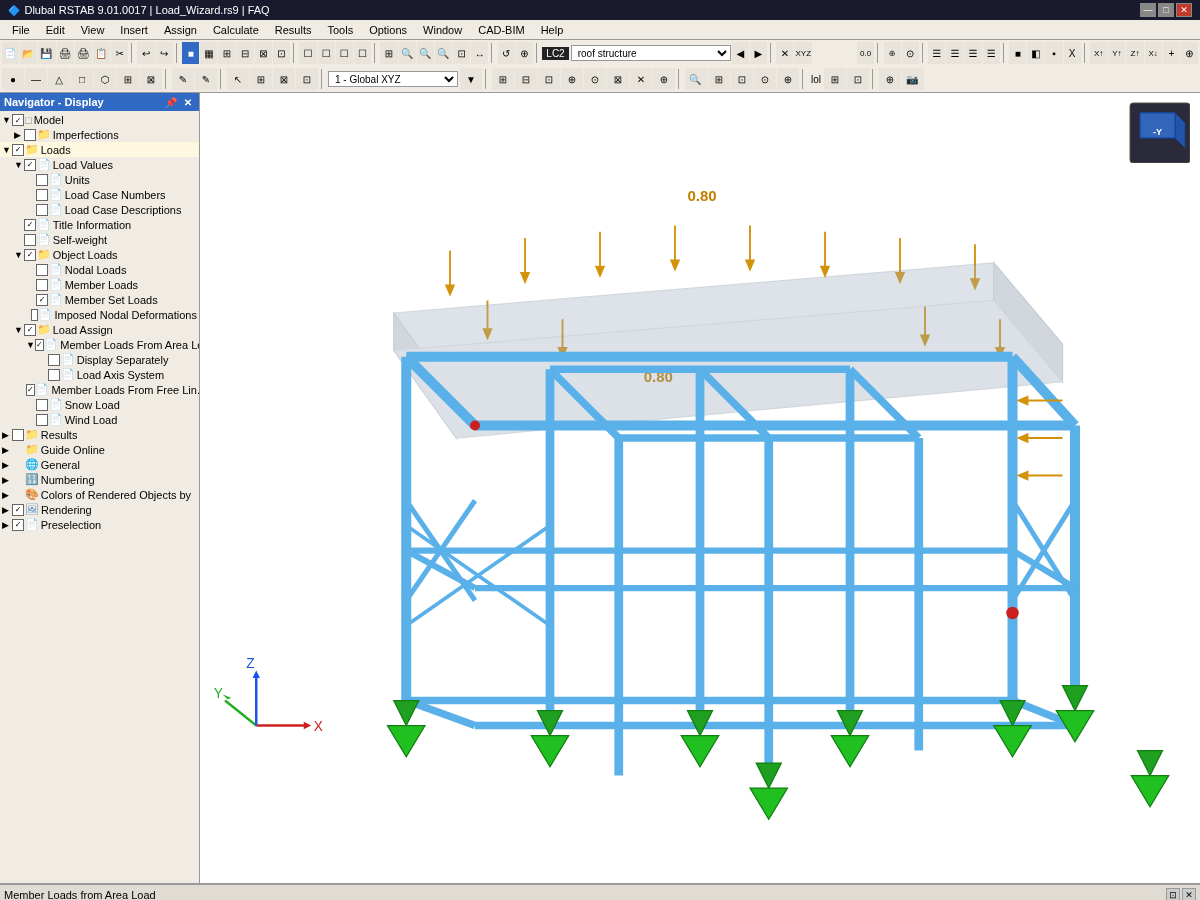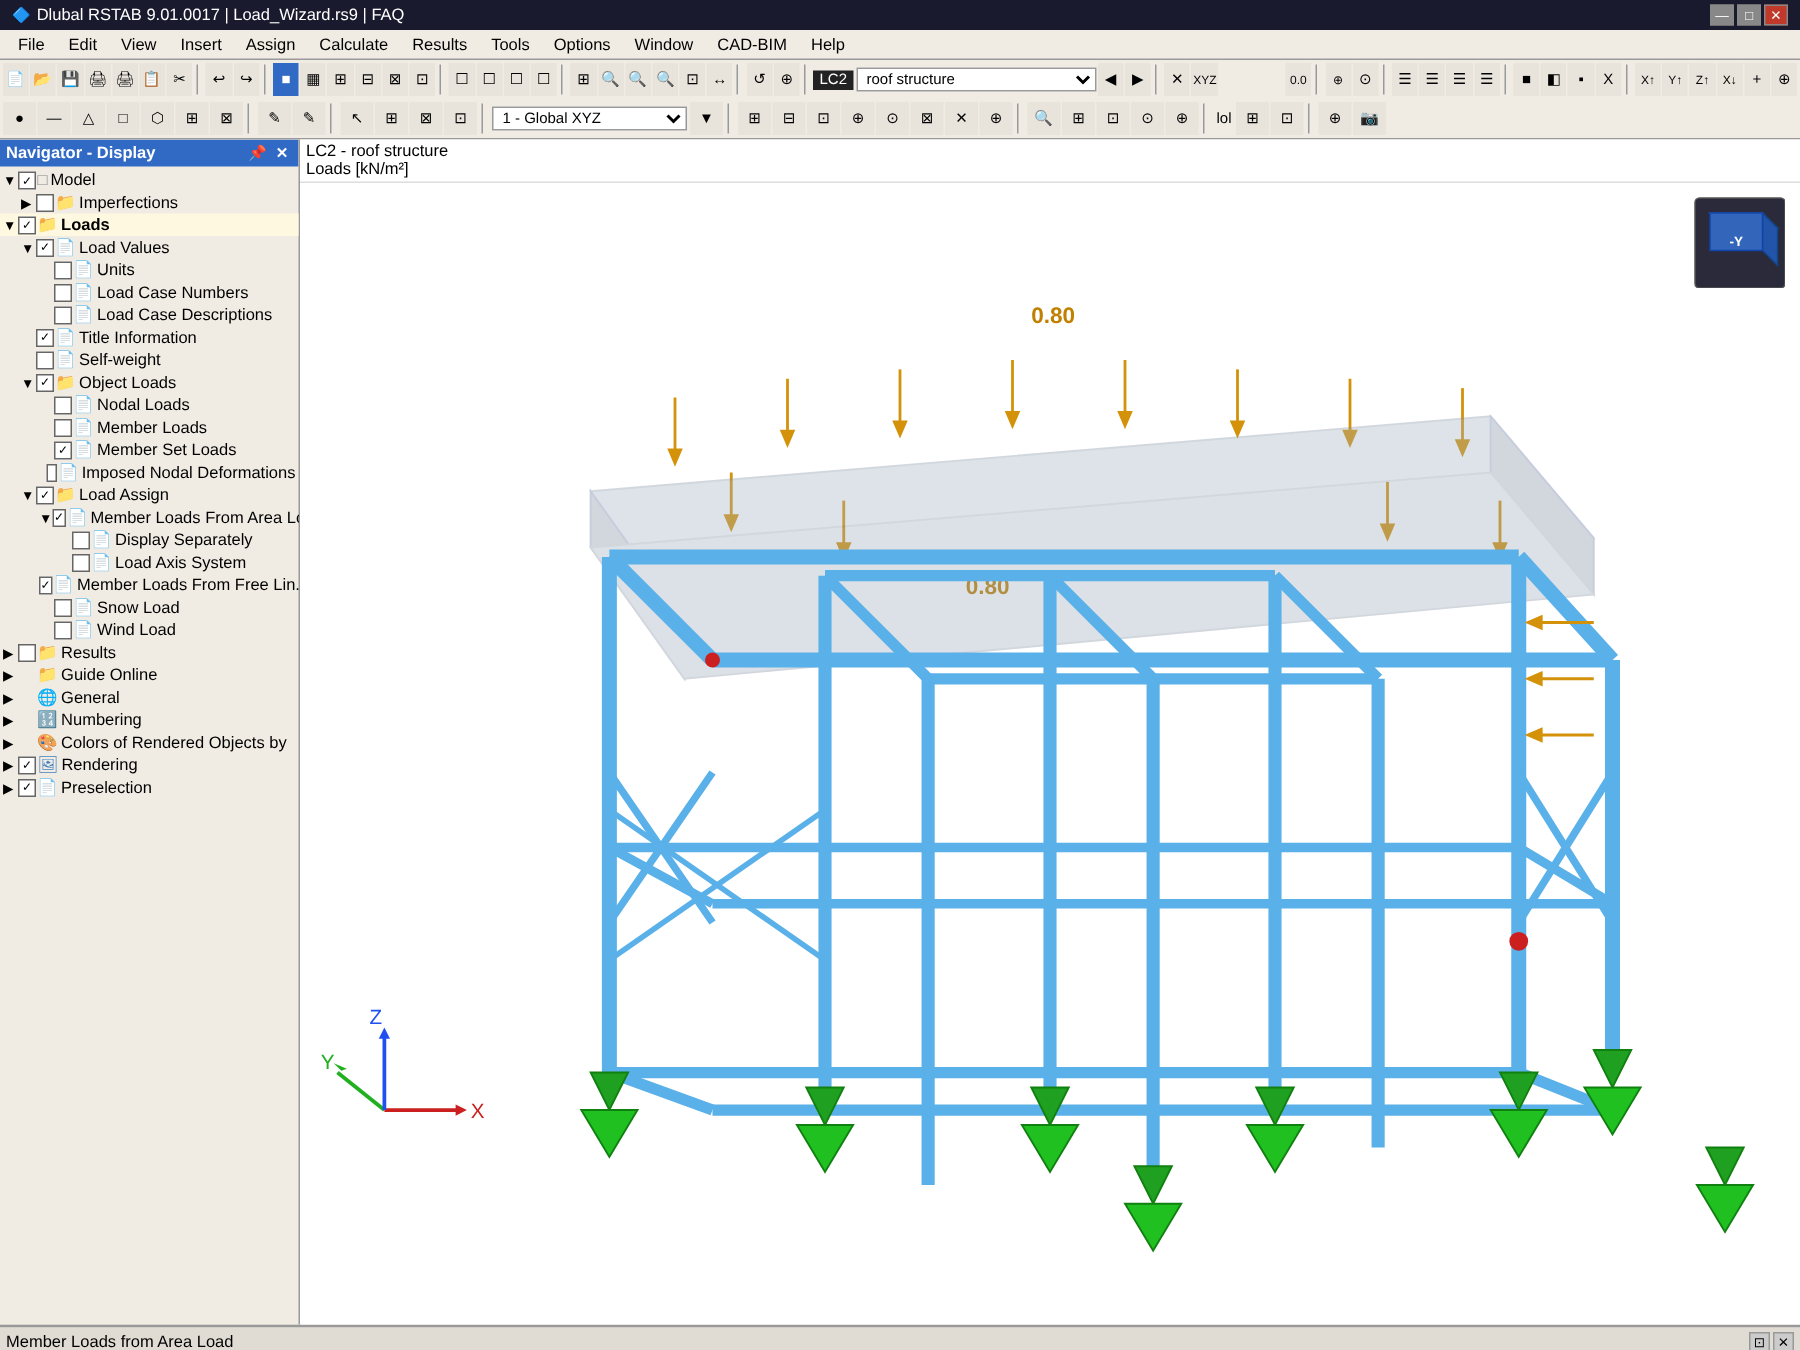--- a/index.html
+++ b/index.html
@@ -248,21 +248,21 @@
         <span class="expand-arrow">▶</span>
         <span class="nav-cb empty"></span>
         <span style="margin-right:2px; color:#c08030;">📁</span>
         <span class="nav-label">Imperfections</span>
       </div>
 
       <div class="nav-item highlight">
         <span class="expand-arrow">▼</span>
         <span class="nav-cb ch">✓</span>
         <span style="margin-right:2px; color:#c08030;">📁</span>
-        <span class="nav-label" style="font-weight:bold;">Loads</span>
+        <span class="nav-label" style="font-weight:normal;">Loads</span>
       </div>
 
       <div class="nav-item indent1">
         <span class="expand-arrow">▼</span>
         <span class="nav-cb ch">✓</span>
         <span style="margin-right:2px; color:#4080c0;">📄</span>
         <span class="nav-label">Load Values</span>
       </div>
 
       <div class="nav-item indent2">
@@ -429,25 +429,20 @@
       <div class="nav-item">
         <span class="expand-arrow">▶</span>
         <span class="nav-cb ch">✓</span>
         <span style="margin-right:2px; color:#4080c0;">📄</span>
         <span class="nav-label">Preselection</span>
       </div>
     </div>
   </div>
 
   <div class="viewport-area">
-    <div class="viewport-header">
-      <span>LC2 - roof structure</span>
-      <br>
-      <span>Loads [kN/m²]</span>
-    </div>
     <div class="viewport-canvas">
 
       <svg width="100%" height="100%" viewBox="0 0 800 540" style="position:absolute;top:0;left:0;width:100%;height:100%;">
 
         <rect width="800" height="540" fill="white"></rect>
 
         <text x="390" y="40" fill="#c08000" font-size="12" font-weight="bold">0.80</text>
 
         <g fill="none" stroke="#d4920a" stroke-width="1.5">
 

